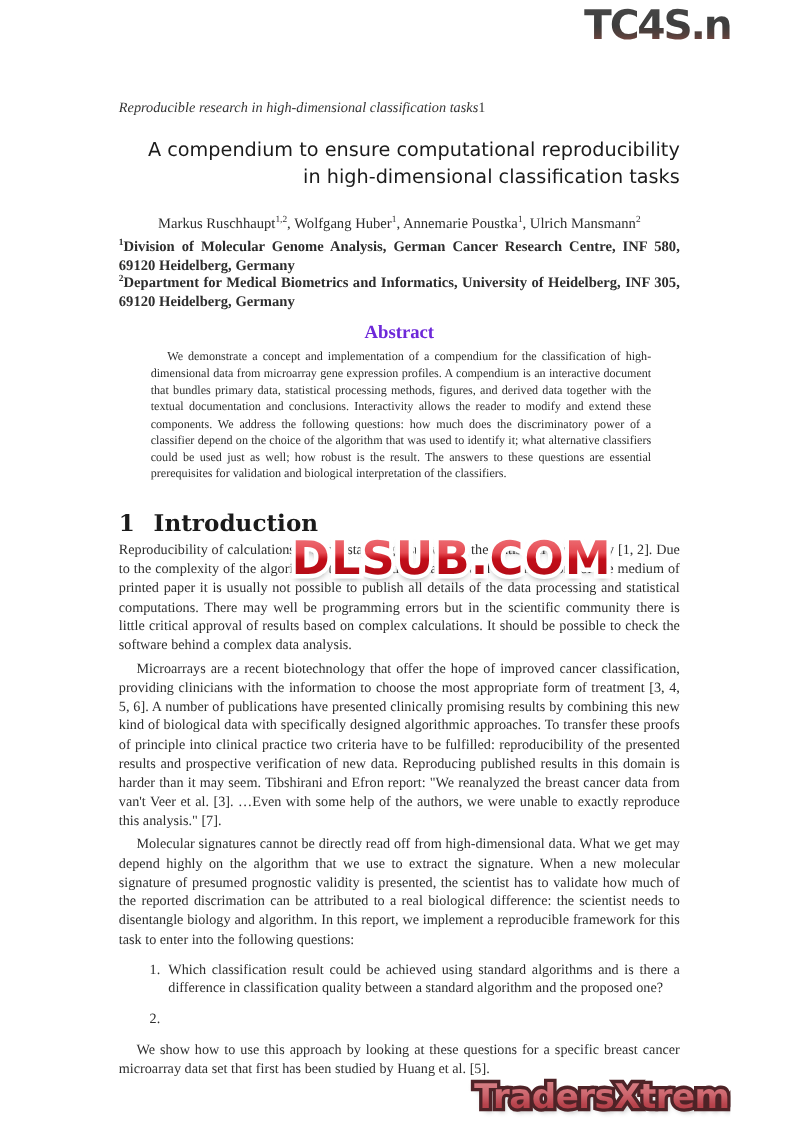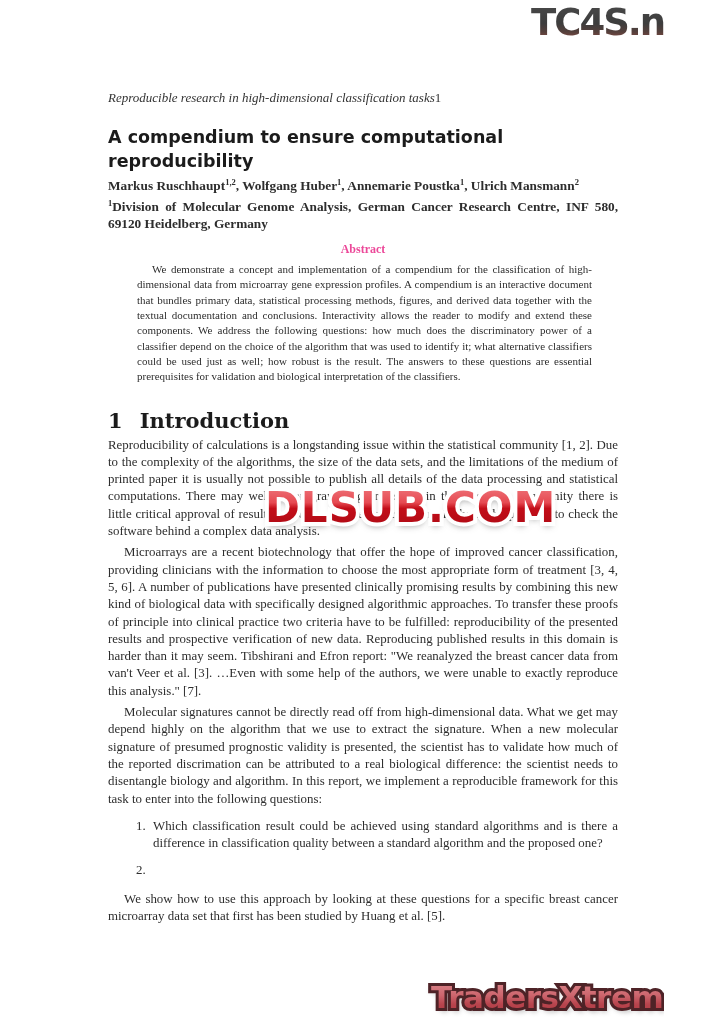--- a/index.html
+++ b/index.html
@@ -24,51 +24,50 @@
     align-items: baseline;
     padding-top: 90px;
     font-style: italic;
     font-size: 13px;
     color: #333333;
   }
   .rh-page { font-style: normal; }
   
   .title {
     margin-top: 20px;
-    text-align: left;
-    font-family: "DejaVu Sans", sans-serif;
-    font-weight: 700;
+    text-align: right;
+    font-family: "DejaVu Sans", sans-serif;
+    font-weight: 400;
     font-size: 17.5px;
     line-height: 23.5px;
     color: #1b1b1b;
   }
   
   .authors {
-    margin-top: 5px;
-    text-align: left;
+    margin-top: 22px;
+    text-align: center;
     font-size: 13.3px;
     color: #2d2d2d;
-    font-weight: bold;
   }
   sup { font-size: 8.5px; vertical-align: super; line-height: 0; }
   
   .affiliations {
     margin-top: 5px;
     font-size: 13.3px;
     line-height: 16.6px;
     text-align: justify;
     font-weight: bold;
   }
   
   .abstract-heading {
     margin-top: 10px;
     text-align: center;
     font-weight: bold;
-    font-size: 12px;
-    color: #ec4899;
+    font-size: 17px;
+    color: #6d28d9;
   }
   .abstract-body {
     margin: 5px 26px 0 29px;
     font-size: 11px;
     line-height: 15.3px;
     text-align: justify;
     text-indent: 15px;
   }
   
   .section-heading {
@@ -181,28 +180,30 @@
 
   <div class="content">
 
     <div class="running-head">
       <span class="rh-title">Reproducible research in high-dimensional classification tasks</span>
       <span class="rh-page">1</span>
     </div>
 
     <div class="title">
       <div>A compendium to ensure computational reproducibility</div>
+      <div>in high-dimensional classification tasks</div>
     </div>
 
     <div class="authors">
       <span><span>Markus Ruschhaupt</span><sup>1,2</sup><span>, </span></span><span><span>Wolfgang Huber</span><sup>1</sup><span>, </span></span><span><span>Annemarie Poustka</span><sup>1</sup><span>, </span></span><span><span>Ulrich Mansmann</span><sup>2</sup><span></span></span>
     </div>
 
     <div class="affiliations">
       <div><sup>1</sup><span>Division of Molecular Genome Analysis, German Cancer Research Centre, INF 580, 69120 Heidelberg, Germany</span></div>
+      <div><sup>2</sup><span>Department for Medical Biometrics and Informatics, University of Heidelberg, INF 305, 69120 Heidelberg, Germany</span></div>
     </div>
 
     <div class="abstract-heading">Abstract</div>
     <div class="abstract-body">We demonstrate a concept and implementation of a compendium for the classification of high-dimensional data from microarray gene expression profiles. A compendium is an interactive document that bundles primary data, statistical processing methods, figures, and derived data together with the textual documentation and conclusions. Interactivity allows the reader to modify and extend these components. We address the following questions: how much does the discriminatory power of a classifier depend on the choice of the algorithm that was used to identify it; what alternative classifiers could be used just as well; how robust is the result. The answers to these questions are essential prerequisites for validation and biological interpretation of the classifiers.</div>
 
     <div class="section-heading">
       <span class="sec-num">1</span><span>Introduction</span>
     </div>
 
     <div class="para">Reproducibility of calculations is a longstanding issue within the statistical community [1, 2]. Due to the complexity of the algorithms, the size of the data sets, and the limitations of the medium of printed paper it is usually not possible to publish all details of the data processing and statistical computations. There may well be programming errors but in the scientific community there is little critical approval of results based on complex calculations. It should be possible to check the software behind a complex data analysis.</div>

